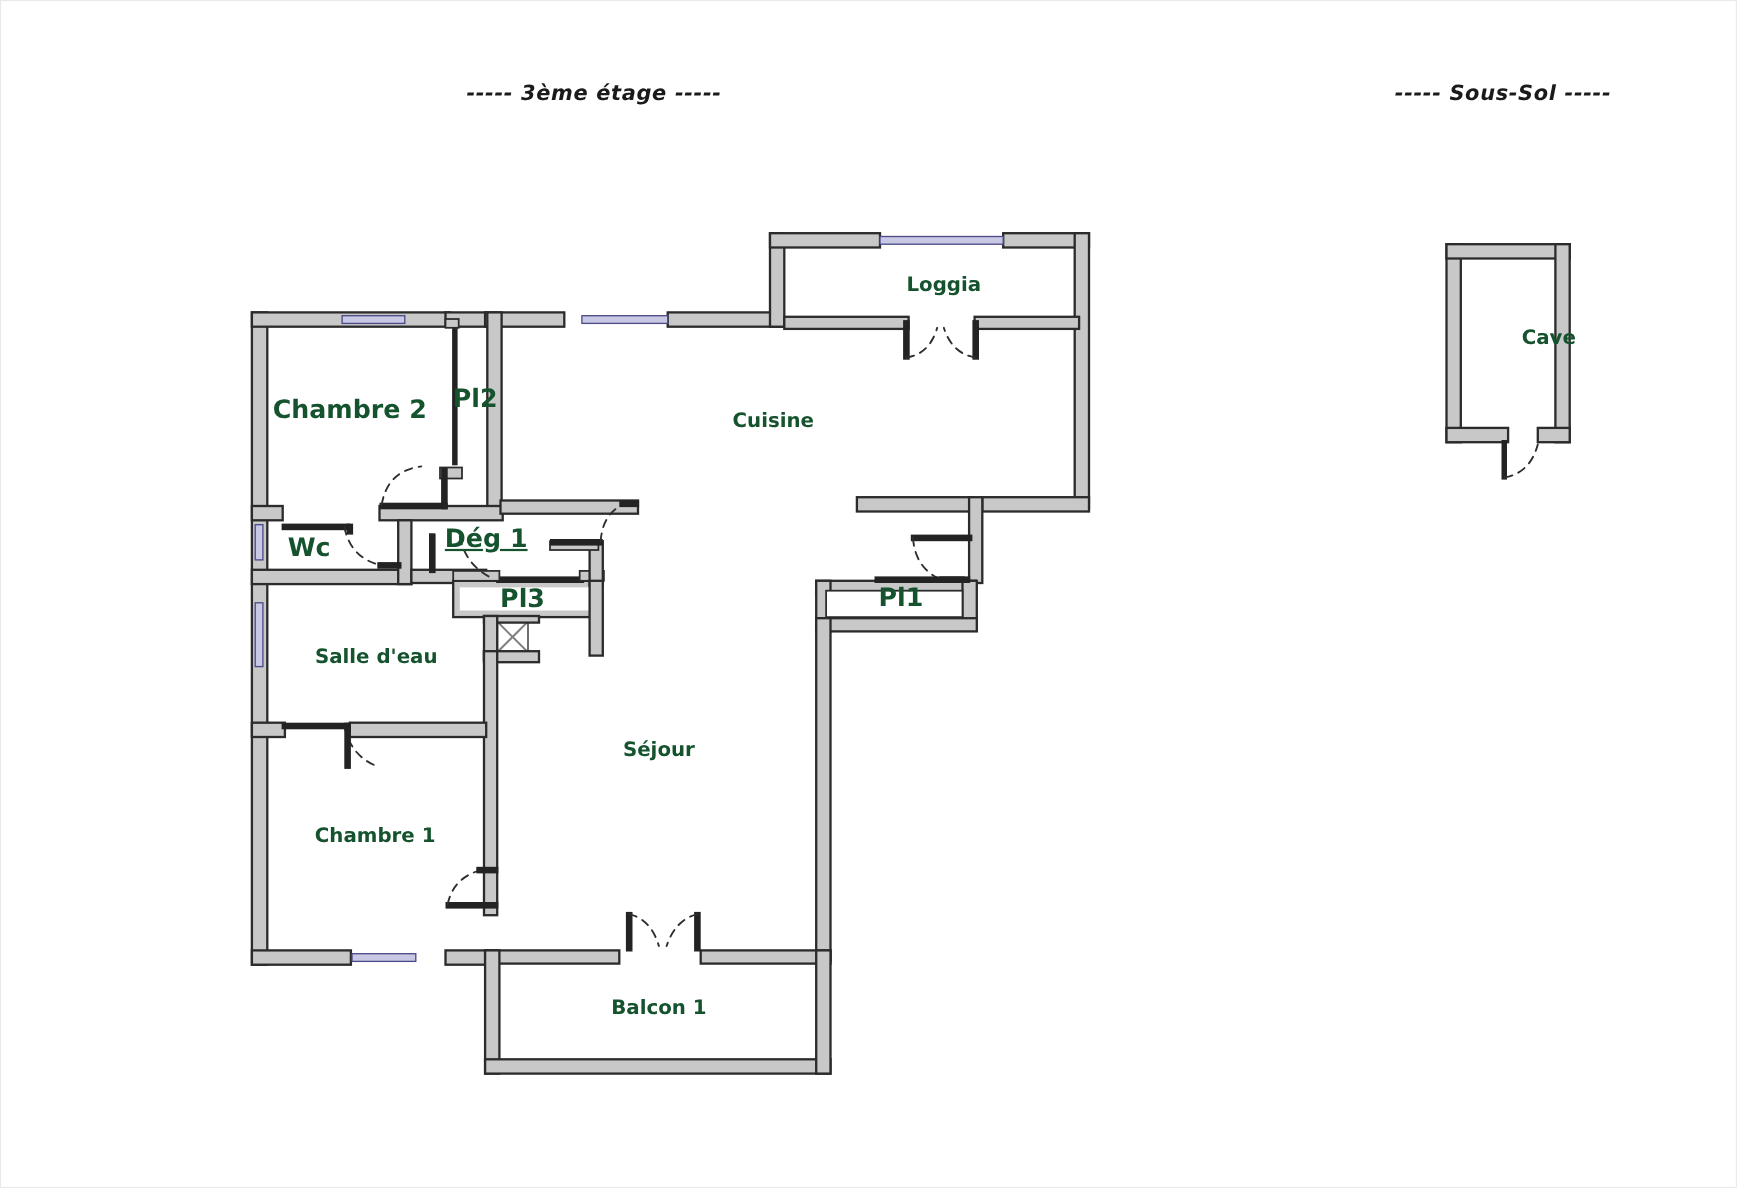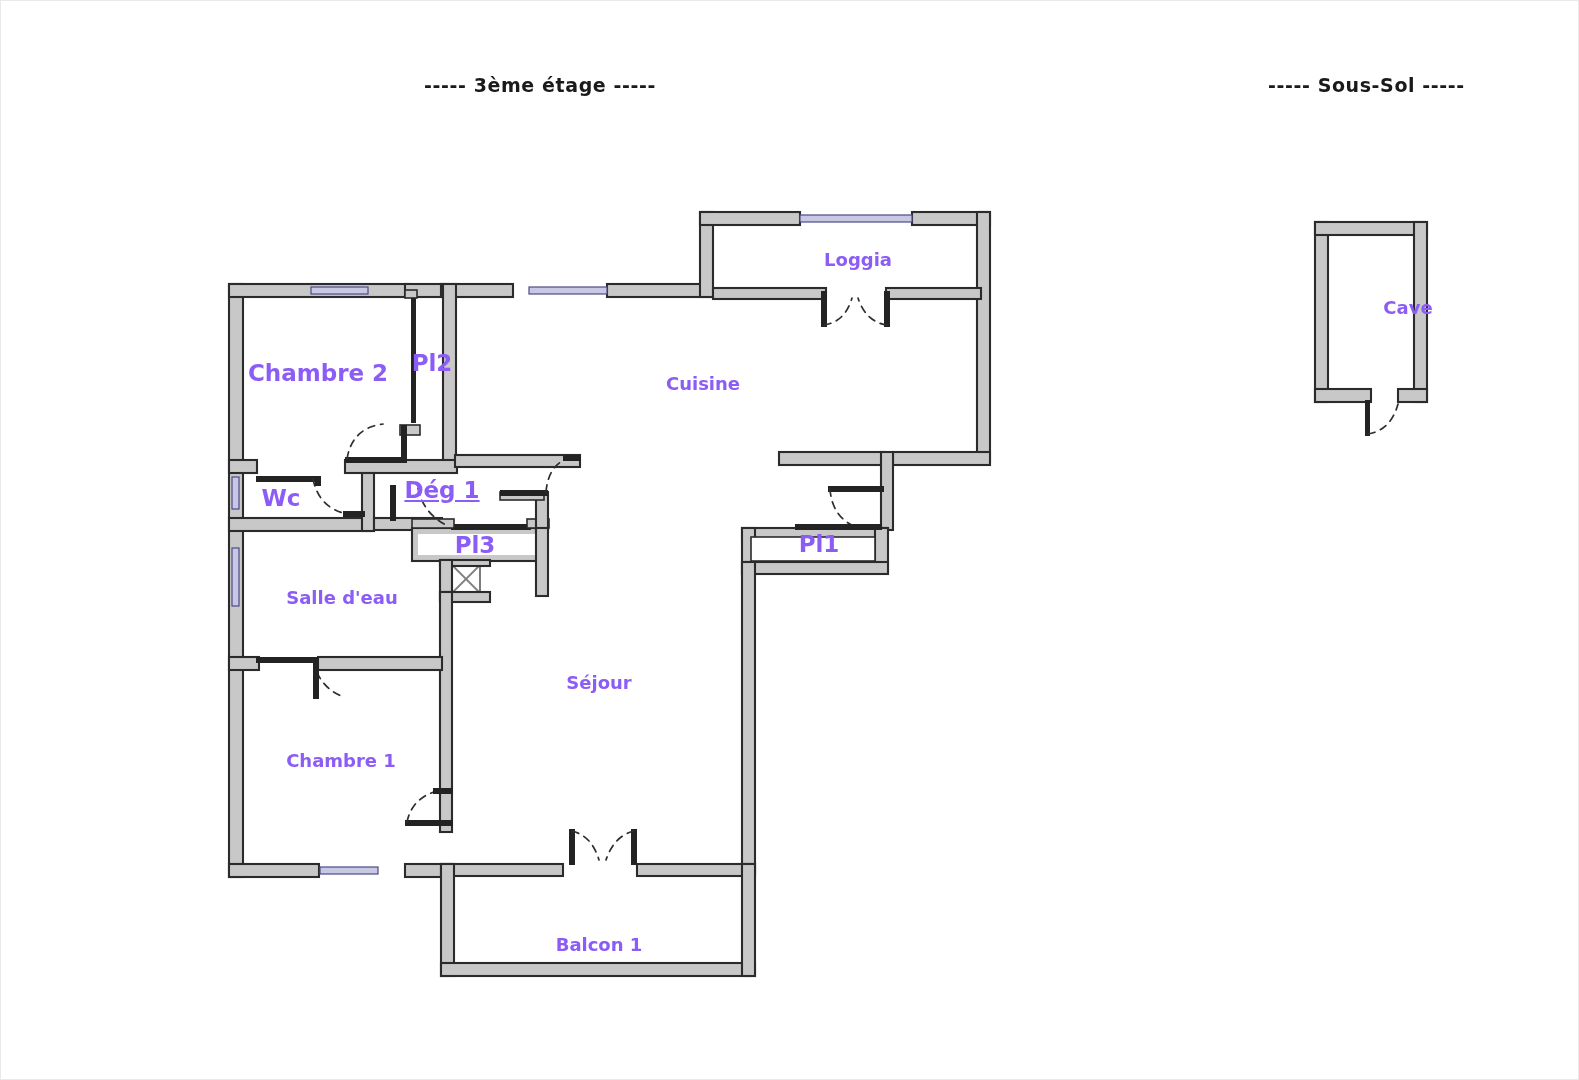--- a/index.html
+++ b/index.html
@@ -30,26 +30,27 @@
     pointer-events: none;
   }
   .floor-title {
     position: absolute;
     font-family: "DejaVu Sans", sans-serif;
     font-weight: bold;
     font-size: 19px;
     color: #1a1a1a;
     letter-spacing: 0.6px;
     white-space: nowrap;
+    font-style: italic;
   }
   .room-label {
     position: absolute;
     font-family: "DejaVu Sans", sans-serif;
     font-weight: bold;
-    color: #8b5cf6;
+    color: #14532d;
     white-space: nowrap;
     transform: translate(-50%, -50%);
     text-align: center;
   }
   .room-label.lg { font-size: 18px; }
   .room-label.md { font-size: 23px; }
   svg { display: block; }
   .wall  { fill: #c8c8c8; stroke: #2b2b2b; stroke-width: 2.1; }
   .wall-thin { fill: #c8c8c8; stroke: #2b2b2b; stroke-width: 1.6; }
   .leaf  { fill: #232323; stroke: none; }
@@ -222,17 +223,17 @@
   <div class="room-label md" style="left:475px; top:545px;">Pl3</div>
 
   <div class="room-label md" style="left:819px; top:544px;text-align:right;">Pl1</div>
 
   <div class="room-label lg" style="left:342px; top:597px;">Salle d'eau</div>
 
   <div class="room-label lg" style="left:599px; top:682px;">Séjour</div>
 
   <div class="room-label lg" style="left:341px; top:760px;">Chambre 1</div>
 
-  <div class="room-label lg" style="left:599px; top:944px;">Balcon 1</div>
+  <div class="room-label lg" style="left:599px; top:916px;">Balcon 1</div>
 
   <div class="room-label lg" style="left:1374px; top:307px;margin-left:34px;">Cave</div>
 
 </div>
 
 </body></html>

